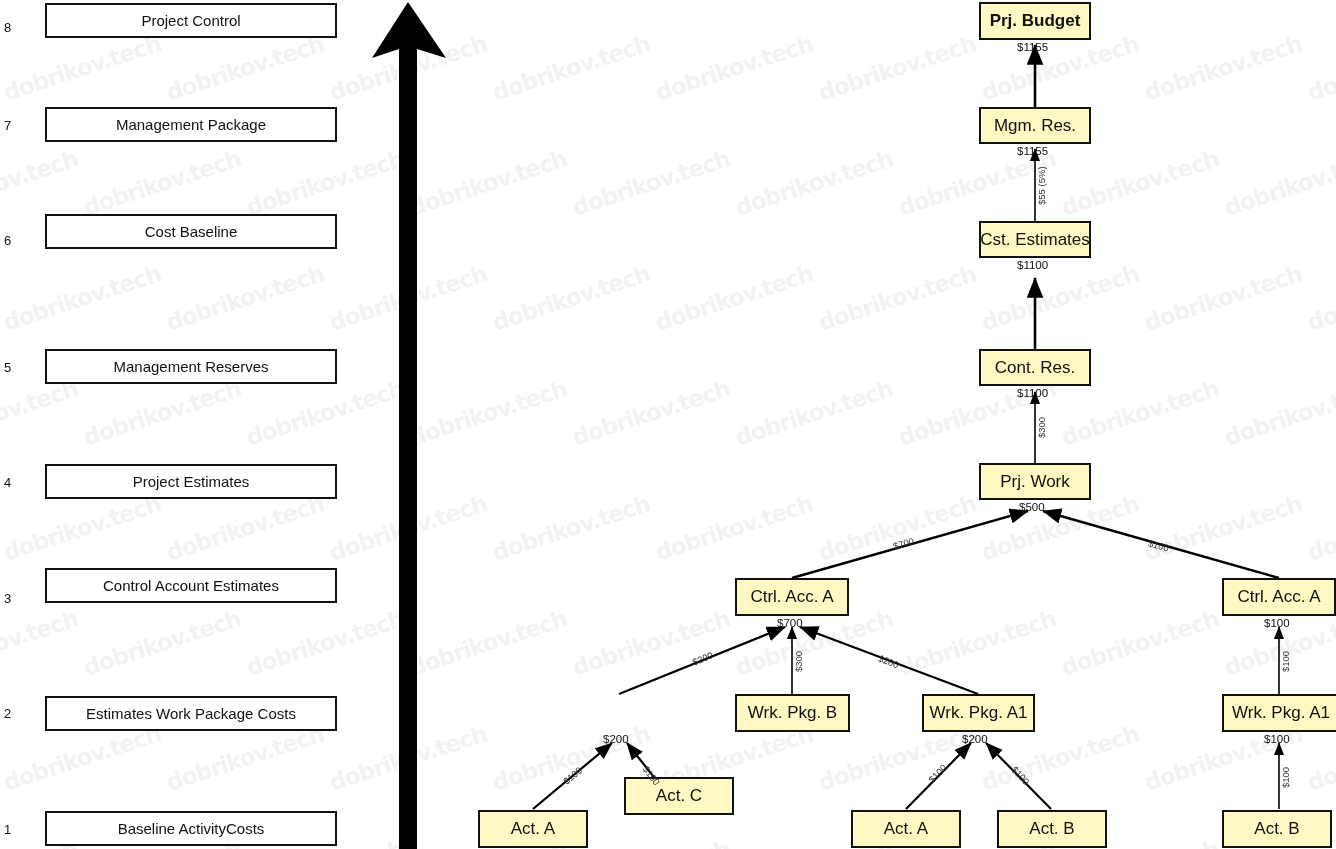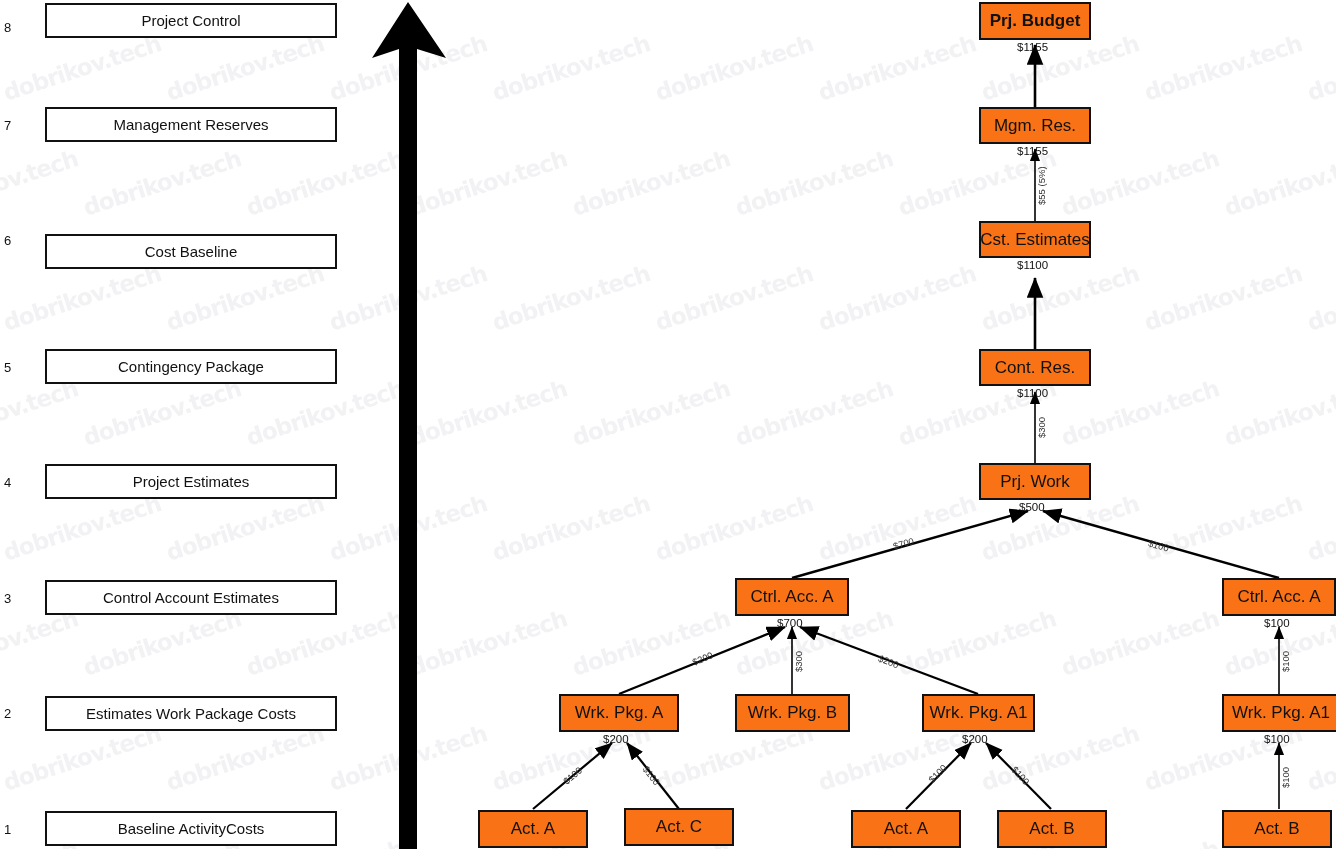--- a/index.html
+++ b/index.html
@@ -24,21 +24,21 @@
               border:2px solid #111;background:#fff;box-sizing:border-box;
               display:flex;align-items:center;justify-content:center;
               font-size:15px;color:#111;}
 
   
   .big-arrow{position:absolute;left:370px;top:0;width:80px;height:849px;
              z-index:1;}
 
   
   .flow{position:absolute;left:0;top:0;width:1336px;height:849px;z-index:2;}
-  .node{position:absolute;border:2px solid #111;background:#f97316;
+  .node{position:absolute;border:2px solid #111;background:#fef9c3;
         box-sizing:border-box;display:flex;align-items:center;
         justify-content:center;font-size:17px;color:#111;white-space:nowrap;}
   .node.bold{font-weight:700;}
   .elabel{position:absolute;font-size:11.5px;color:#111;white-space:nowrap;
           background:transparent;}
   .elabel.small{font-size:9.5px;color:#333;}
   .elabel.vert{transform:rotate(-90deg);transform-origin:left top;}
   .elabel.diag{color:#333;}
   svg.edges{position:absolute;left:0;top:0;width:1336px;height:849px;
             overflow:visible;}
@@ -125,33 +125,33 @@
       <div class="wm" style="left: 895px; top: 860px;">dobrikov.tech</div>
       <div class="wm" style="left: 1058px; top: 860px;">dobrikov.tech</div>
       <div class="wm" style="left: 1221px; top: 860px;">dobrikov.tech</div>
     </div>
 
   <div>
     <div class="legend-num" style="left:4px;top:20px;">8</div>
     <div class="legend-box" style="top:3px;">Project Control</div>
 
     <div class="legend-num" style="left:4px;top:118px;">7</div>
-    <div class="legend-box" style="top:107px;">Management Reserves</div>
+    <div class="legend-box" style="top:107px;">Management Package</div>
 
     <div class="legend-num" style="left:4px;top:233px;">6</div>
-    <div class="legend-box" style="top:234px;">Cost Baseline</div>
+    <div class="legend-box" style="top:214px;">Cost Baseline</div>
 
     <div class="legend-num" style="left:4px;top:360px;">5</div>
-    <div class="legend-box" style="top:349px;">Contingency Package</div>
+    <div class="legend-box" style="top:349px;">Management Reserves</div>
 
     <div class="legend-num" style="left:4px;top:475px;">4</div>
     <div class="legend-box" style="top:464px;text-align:right;">Project Estimates</div>
 
     <div class="legend-num" style="left:4px;top:591px;">3</div>
-    <div class="legend-box" style="top:580px;">Control Account Estimates</div>
+    <div class="legend-box" style="top:568px;">Control Account Estimates</div>
 
     <div class="legend-num" style="left:4px;top:706px;">2</div>
     <div class="legend-box" style="top:696px;">Estimates Work Package Costs</div>
 
     <div class="legend-num" style="left:4px;top:822px;">1</div>
     <div class="legend-box" style="top:811px;">Baseline ActivityCosts</div>
   </div>
 
   <svg class="big-arrow" viewBox="0 0 80 849">
     <polygon points="38,2 76,58 47,49 47,849 29,849 29,49 2,58" fill="#000000"></polygon>
@@ -199,27 +199,26 @@
 
     <div class="node bold" style="left:979px;top:2px;width:112px;height:38px;">Prj. Budget</div>
     <div class="node" style="left:979px;top:107px;width:112px;height:37px;">Mgm. Res.</div>
     <div class="node" style="left:979px;top:221px;width:112px;height:37px;">Cst. Estimates</div>
     <div class="node" style="left:979px;top:349px;width:112px;height:37px;">Cont. Res.</div>
     <div class="node" style="left:979px;top:463px;width:112px;height:37px;">Prj. Work</div>
 
     <div class="node" style="left:735px;top:578px;width:114px;height:38px;">Ctrl. Acc. A</div>
     <div class="node" style="left:1222px;top:578px;width:114px;height:38px;">Ctrl. Acc. A</div>
 
-    <div class="node" style="left:559px;top:694px;width:120px;height:38px;">Wrk. Pkg. A</div>
     <div class="node" style="left:735px;top:694px;width:115px;height:38px;">Wrk. Pkg. B</div>
     <div class="node" style="left:922px;top:694px;width:113px;height:38px;">Wrk. Pkg. A1</div>
     <div class="node" style="left:1222px;top:694px;width:118px;height:38px;">Wrk. Pkg. A1</div>
 
     <div class="node" style="left:478px;top:810px;width:110px;height:38px;">Act. A</div>
-    <div class="node" style="left:624px;top:808px;width:110px;height:38px;">Act. C</div>
+    <div class="node" style="left:624px;top:777px;width:110px;height:38px;">Act. C</div>
     <div class="node" style="left:851px;top:810px;width:110px;height:38px;">Act. A</div>
     <div class="node" style="left:997px;top:810px;width:110px;height:38px;">Act. B</div>
     <div class="node" style="left:1222px;top:810px;width:110px;height:38px;">Act. B</div>
 
     <div class="elabel" style="left:1017px;top:41px;">$1155</div>
     <div class="elabel" style="left:1017px;top:145px;">$1155</div>
     <div class="elabel" style="left:1017px;top:259px;">$1100</div>
     <div class="elabel" style="left:1017px;top:387px;">$1100</div>
     <div class="elabel" style="left:1019px;top:501px;">$500</div>
     <div class="elabel" style="left:777px;top:617px;">$700</div>

